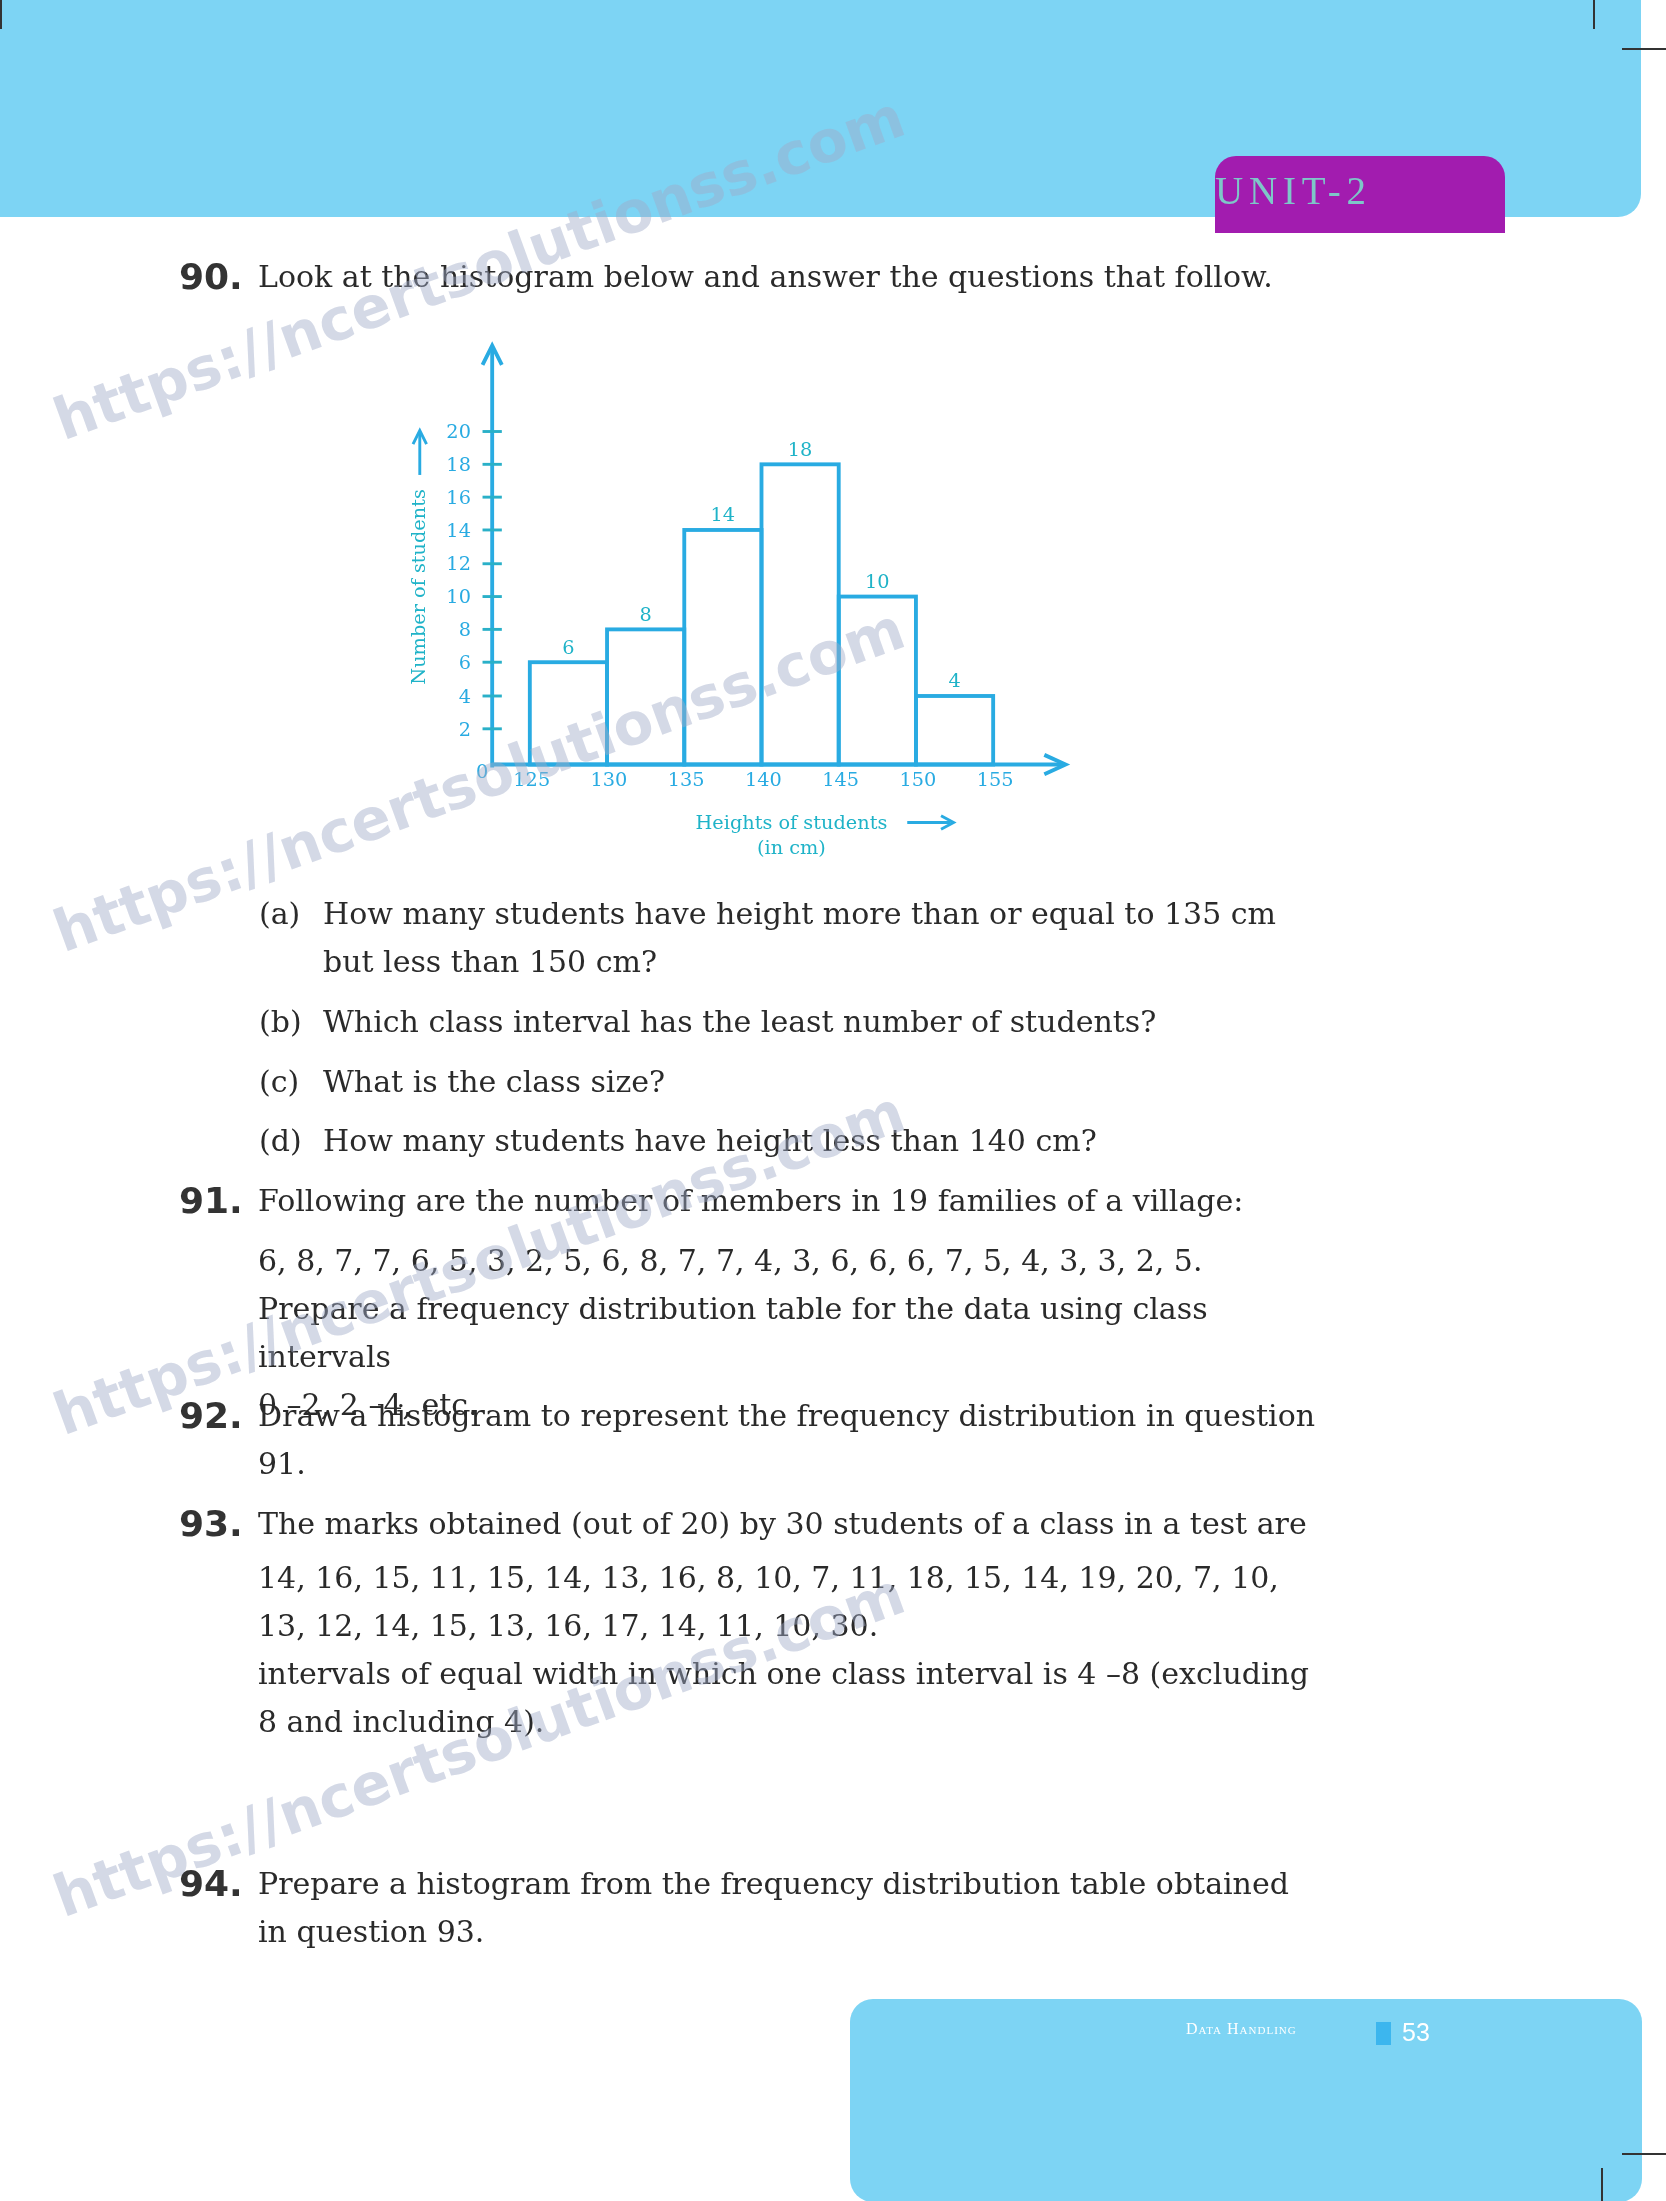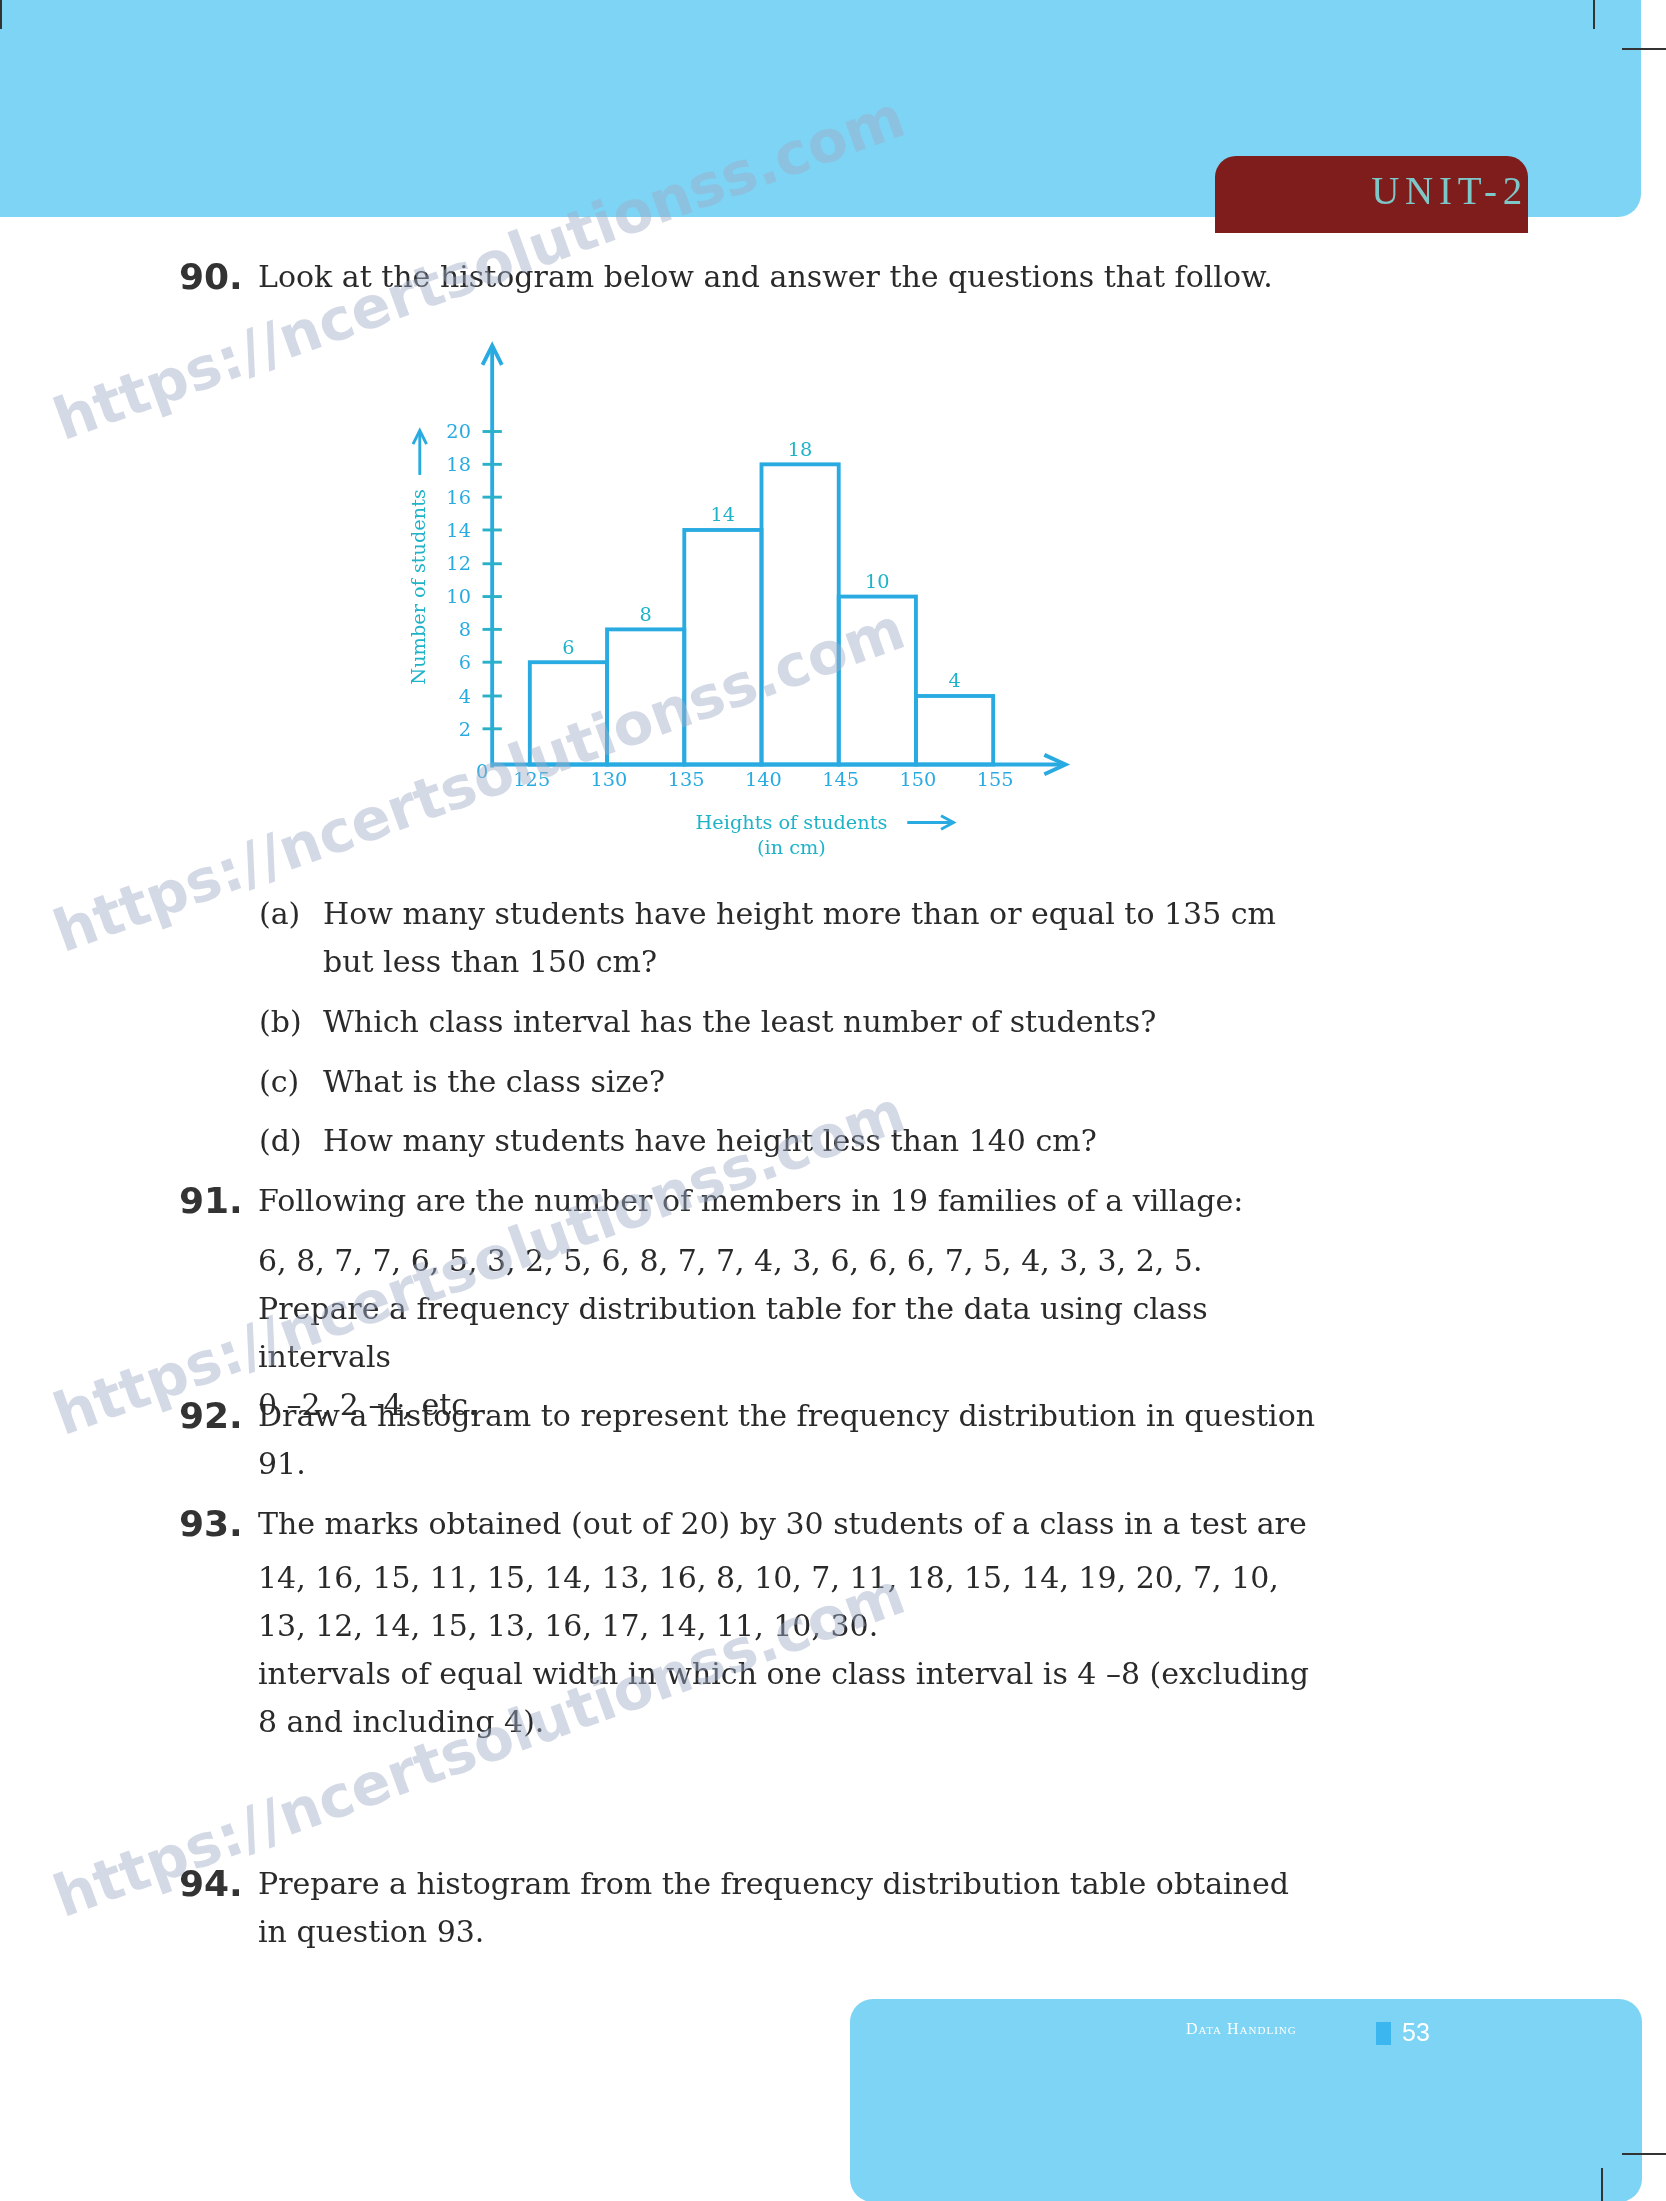--- a/index.html
+++ b/index.html
@@ -1,21 +1,21 @@
 <!DOCTYPE html>
 <html><head>
 <meta charset="utf-8">
 <style>
   html, body { margin:0; padding:0; }
   body { width:1666px; height:2201px; position:relative; background:#ffffff; overflow:hidden;
          font-family:"DejaVu Serif", "Liberation Serif", serif; color:#2a2a2a; }
   .top-band { position:absolute; left:0; top:0; width:1641px; height:217px; background:#7dd4f4;
               border-bottom-right-radius:23px; }
-  .unit-tab { position:absolute; left:1215px; top:156px; width:313px; height:77px; background:#7f1d1d;
-              border-top-left-radius:21px; border-top-right-radius:21px; text-align:right; }
+  .unit-tab { position:absolute; left:1215px; top:156px; width:290px; height:77px; background:#a21caf;
+              border-top-left-radius:21px; border-top-right-radius:21px; text-align:left; }
   .unit-tab span { display:inline-block; margin-top:11.6px; font-family:"Liberation Serif", serif; font-size:39px;
                    letter-spacing:5.8px; color:#7ec7c8; }
   .crop-mark { position:absolute; background:#333; }
   .footer-band { position:absolute; left:850px; top:1999px; width:792px; height:203px; background:#7dd4f4;
                  border-radius:23px; }
   .footer-text { position:absolute; left:1186px; top:2020px; font-family:"Liberation Serif", serif; font-size:16px;
                  color:#ffffff; font-variant:small-caps; letter-spacing:1px; }
   .footer-square { position:absolute; left:1376px; top:2022px; width:15.4px; height:23px; background:#3cb6ee; }
   .footer-page { position:absolute; left:1402px; top:2018px; font-family:"Liberation Sans", sans-serif; font-size:25px; color:#ffffff; }
 

